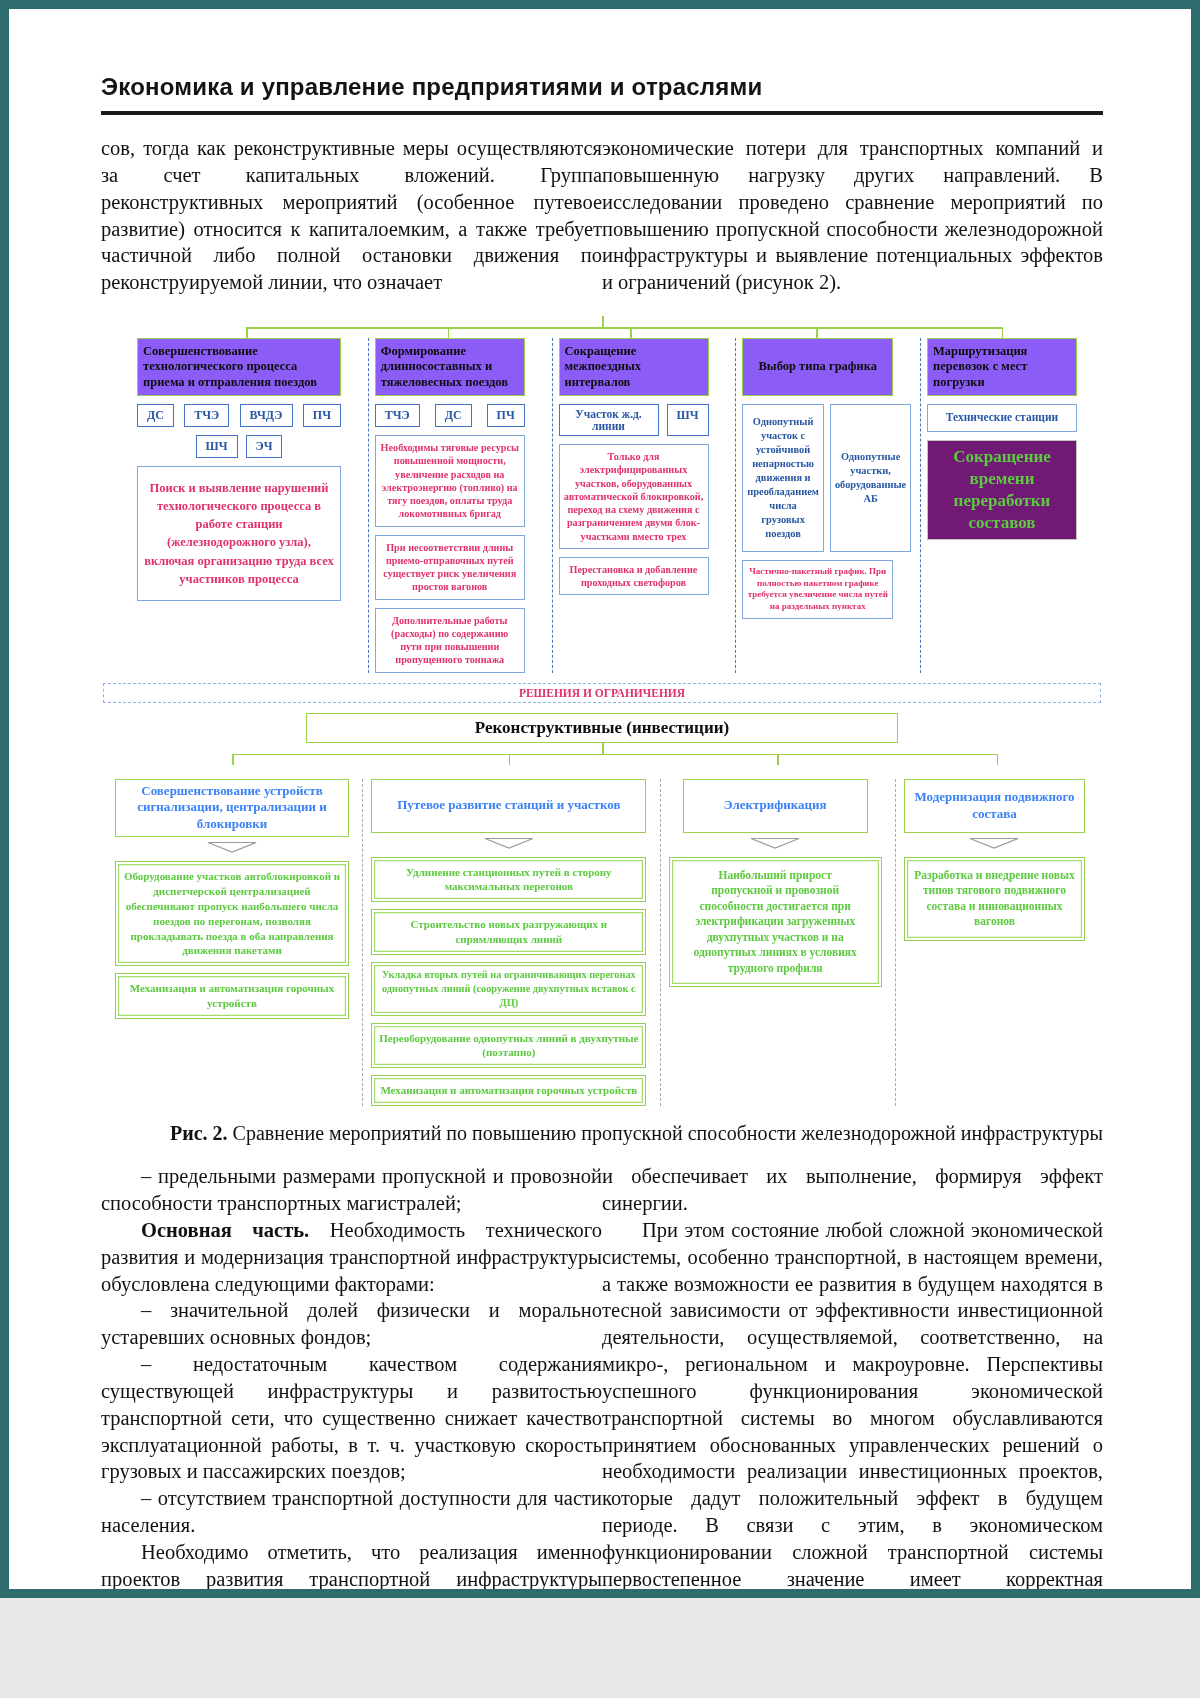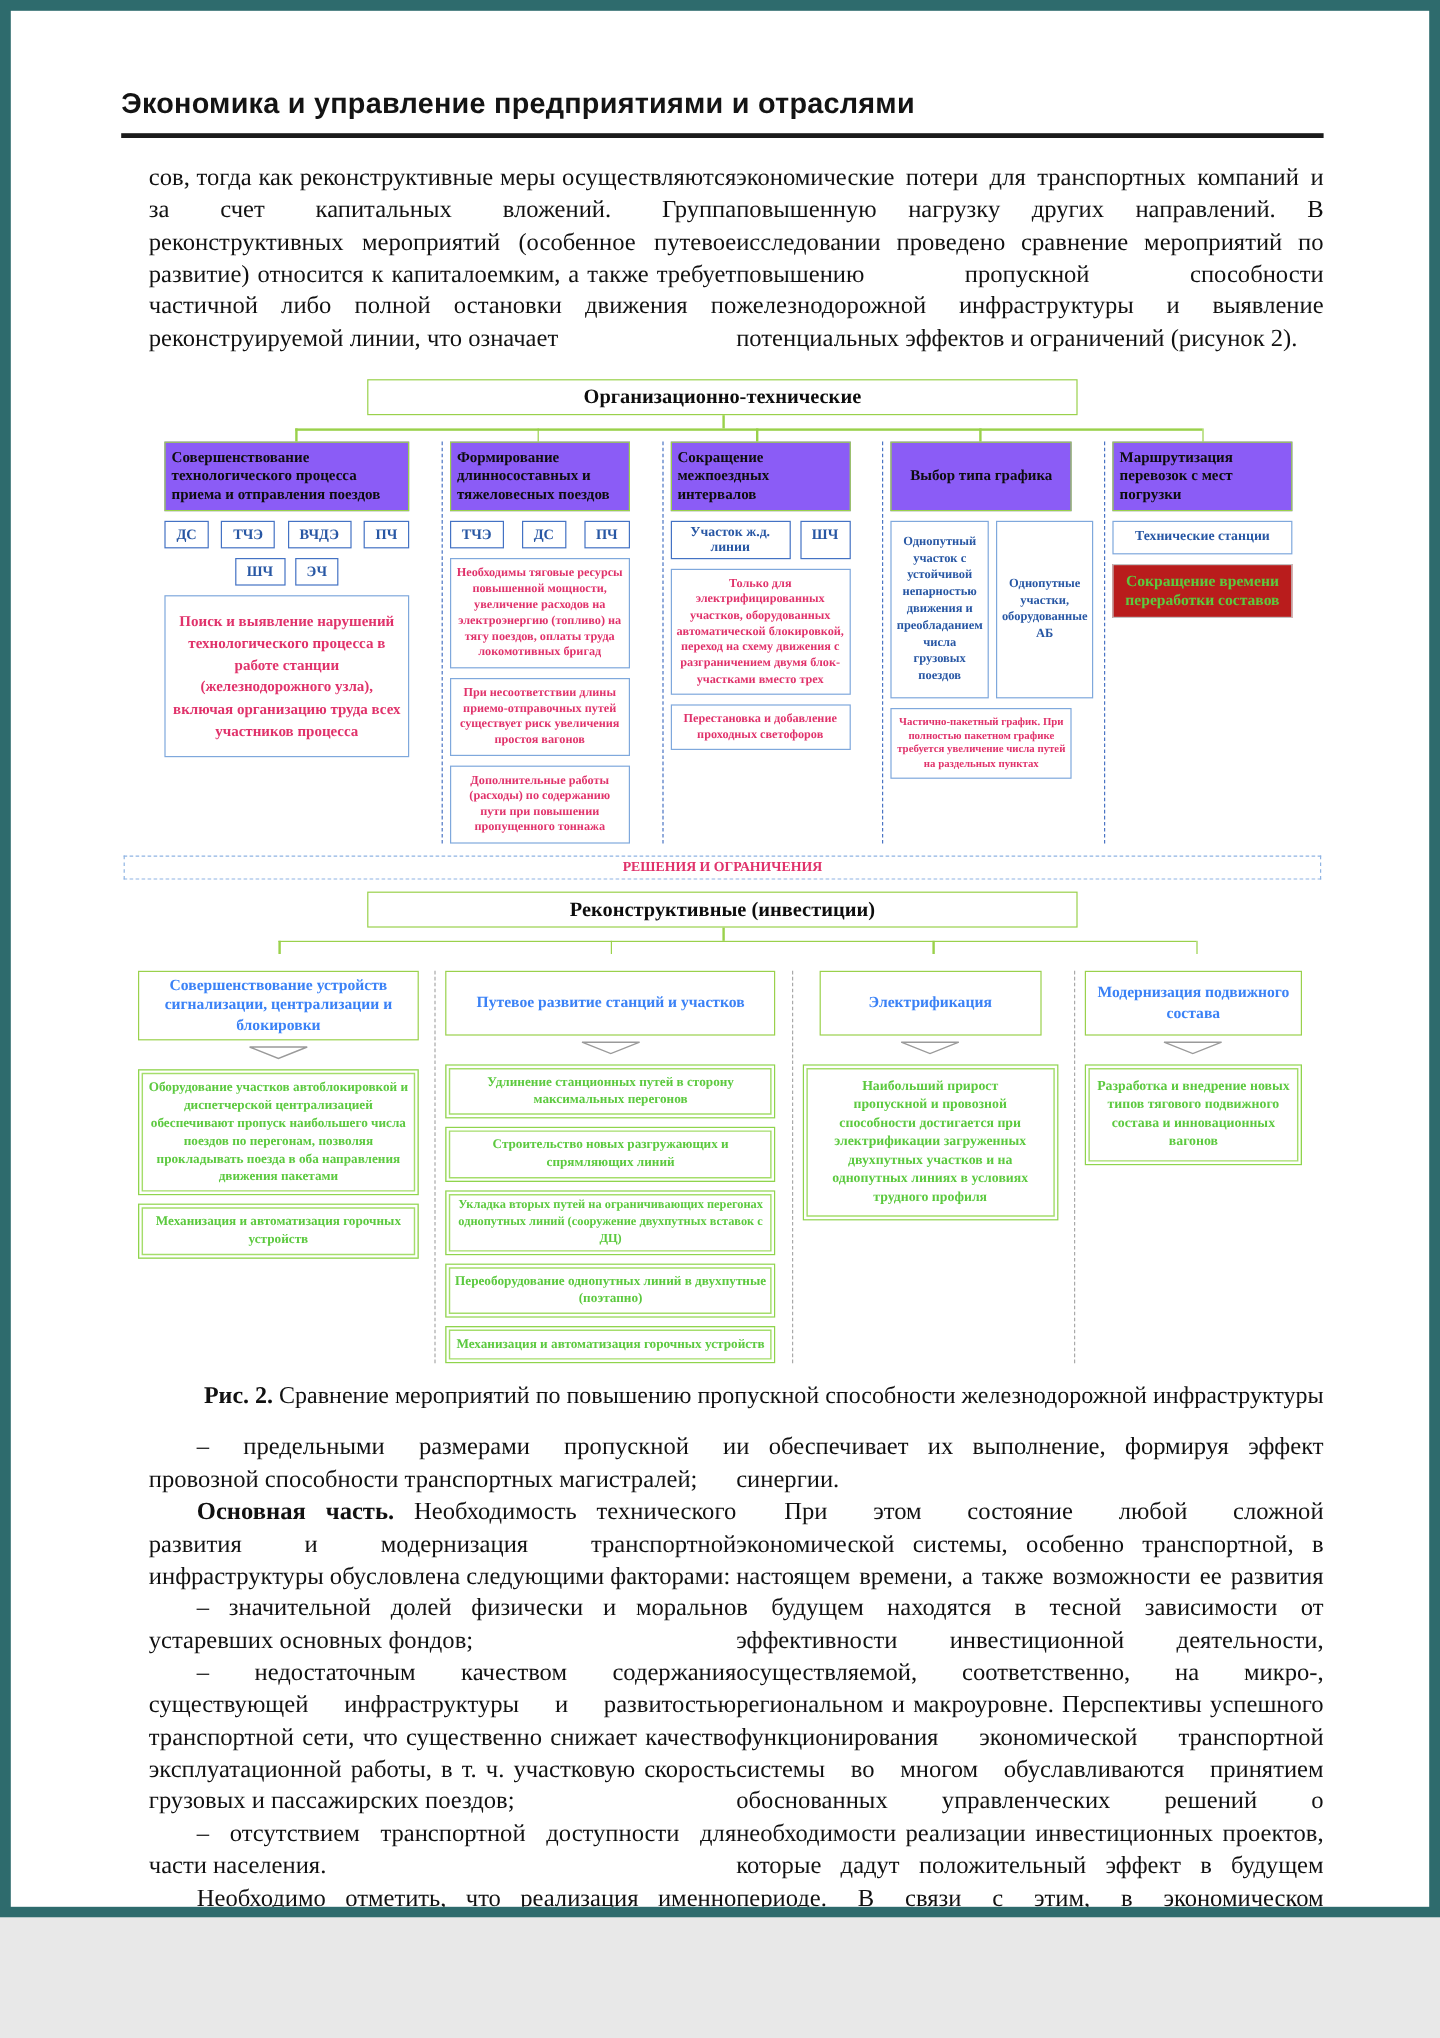--- a/index.html
+++ b/index.html
@@ -8,21 +8,21 @@
         display:flex;flex-direction:column;
         font-family:"Liberation Serif","DejaVu Serif",serif;color:#111;}
   .inner{flex:1;display:flex;flex-direction:column;padding:64px 88px 30px 92px;box-sizing:border-box;}
 
   
   .running-head{font-family:"Liberation Sans","DejaVu Sans",sans-serif;font-weight:bold;
                 font-size:24px;letter-spacing:.2px;color:#141414;}
   .head-rule{height:4px;background:#1b1b1b;margin-top:10px;}
 
   
-  .twocol{display:flex;margin-top:20px;margin-left:23px;}
+  .twocol{display:flex;margin-top:20px;}
   .twocol .col{flex:1;min-width:0;}
   .twocol p{margin:0;font-size:20.5px;line-height:1.31;text-align:justify;}
   .twocol p.ind{text-indent:40px;}
   .twocol p + p{margin-top:0;}
 
   
   .figure{margin-top:20px;font-family:"Liberation Serif","DejaVu Serif",serif;}
   .sec-title{box-sizing:border-box;width:59%;margin:0 auto;border:1.6px solid #9ad14b;
              text-align:center;font-weight:bold;font-size:17px;padding:4px 6px;color:#0d0d0d;background:#fff;}
   .connector{position:relative;height:22px;}
@@ -44,22 +44,22 @@
        font-size:12px;padding:3px 9px;text-align:center;background:#fff;white-space:nowrap;}
   .tag.wide{flex:1;white-space:normal;font-size:11.5px;padding:3px 4px;}
   .obox{box-sizing:border-box;border:1.6px solid #7fa8dc;background:#fff;margin-top:8px;
         text-align:center;padding:5px 4px;}
   .rednote{color:#e0336b;font-weight:bold;font-size:10.2px;line-height:1.3;}
   .rednote.big{font-size:12.5px;line-height:1.45;padding:12px 6px;}
   .bluecond{color:#2857a4;font-weight:600;font-size:10.4px;line-height:1.35;}
   .pairrow{display:flex;gap:6px;margin-top:8px;align-items:stretch;}
   .pairrow .obox{flex:1;margin-top:0;display:flex;align-items:center;justify-content:center;}
   .pairrow.toprow .obox{min-height:148px;}
-  .graybox{box-sizing:border-box;border:1.5px solid #c2c2c2;background:#b91c1c;margin-top:8px;
-           text-align:center;padding:5px 4px;color:#5cc93f;font-weight:600;font-size:13px;line-height:1.3;}
+  .graybox{box-sizing:border-box;border:1.5px solid #c2c2c2;background:#701a75;margin-top:8px;
+           text-align:center;padding:5px 4px;color:#5cc93f;font-weight:600;font-size:17px;line-height:1.3;}
 
   .solutions{box-sizing:border-box;border:1.6px dashed #8fb4e3;margin:10px 2px 0 2px;
              text-align:center;color:#e0336b;font-weight:bold;font-size:11.5px;padding:3px 0;
              font-family:"Liberation Serif","DejaVu Serif",serif;}
 
   .rec-grid{display:grid;grid-template-columns:250px 292px 230px 198px;
             justify-content:space-between;padding:0 10px 0 6px;align-items:start;margin-top:14px;}
   .rcol{box-sizing:border-box;height:100%;padding:0 8px;}
   .rcol + .rcol{border-left:1.6px dashed #a9a9a9;}
   .rhead{box-sizing:border-box;border:1.6px solid #9ad14b;background:#fff;min-height:54px;
@@ -89,21 +89,20 @@
       <div class="col">
         <p>сов, тогда как реконструктивные меры осуществляются за счет капитальных вложений. Группа реконструктивных мероприятий (особенное путевое развитие) относится к капиталоемким, а также требует частичной либо полной остановки движения по реконструируемой линии, что означает</p>
       </div>
       <div class="col">
         <p>экономические потери для транспортных компаний и повышенную нагрузку других направлений. В исследовании проведено сравнение мероприятий по повышению пропускной способности железнодорожной инфраструктуры и выявление потенциальных эффектов и ограничений (рисунок 2).</p>
       </div>
     </div>
 
     <div class="figure">
 
-      <div class="sec-title">Организационно-технические</div>
 
       <div class="connector">
         <i class="cline v" style="left:50%;top:0;height:11px;"></i>
         <i class="cline h" style="left:14.5%;right:10.1%;top:11px;"></i>
         <i class="cline v" style="left:14.5%;top:11px;height:11px;"></i>
         <i class="cline v" style="left:34.6%;top:11px;height:11px;"></i>
         <i class="cline v" style="left:52.8%;top:11px;height:11px;"></i>
         <i class="cline v" style="left:71.4%;top:11px;height:11px;"></i>
         <i class="cline v" style="left:89.9%;top:11px;height:11px;"></i>
       </div>

